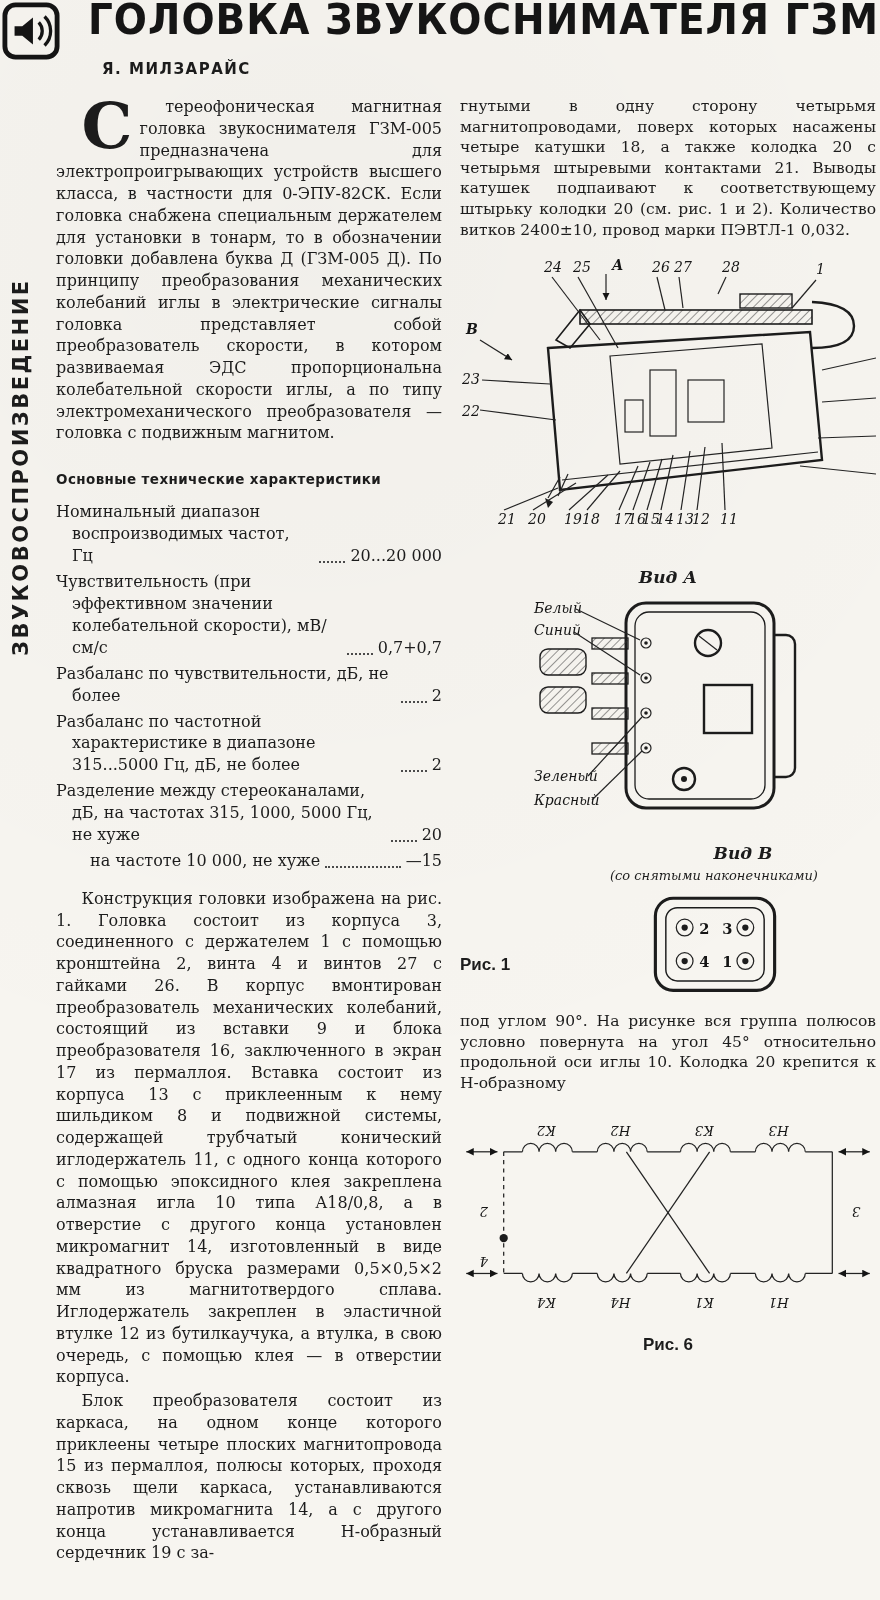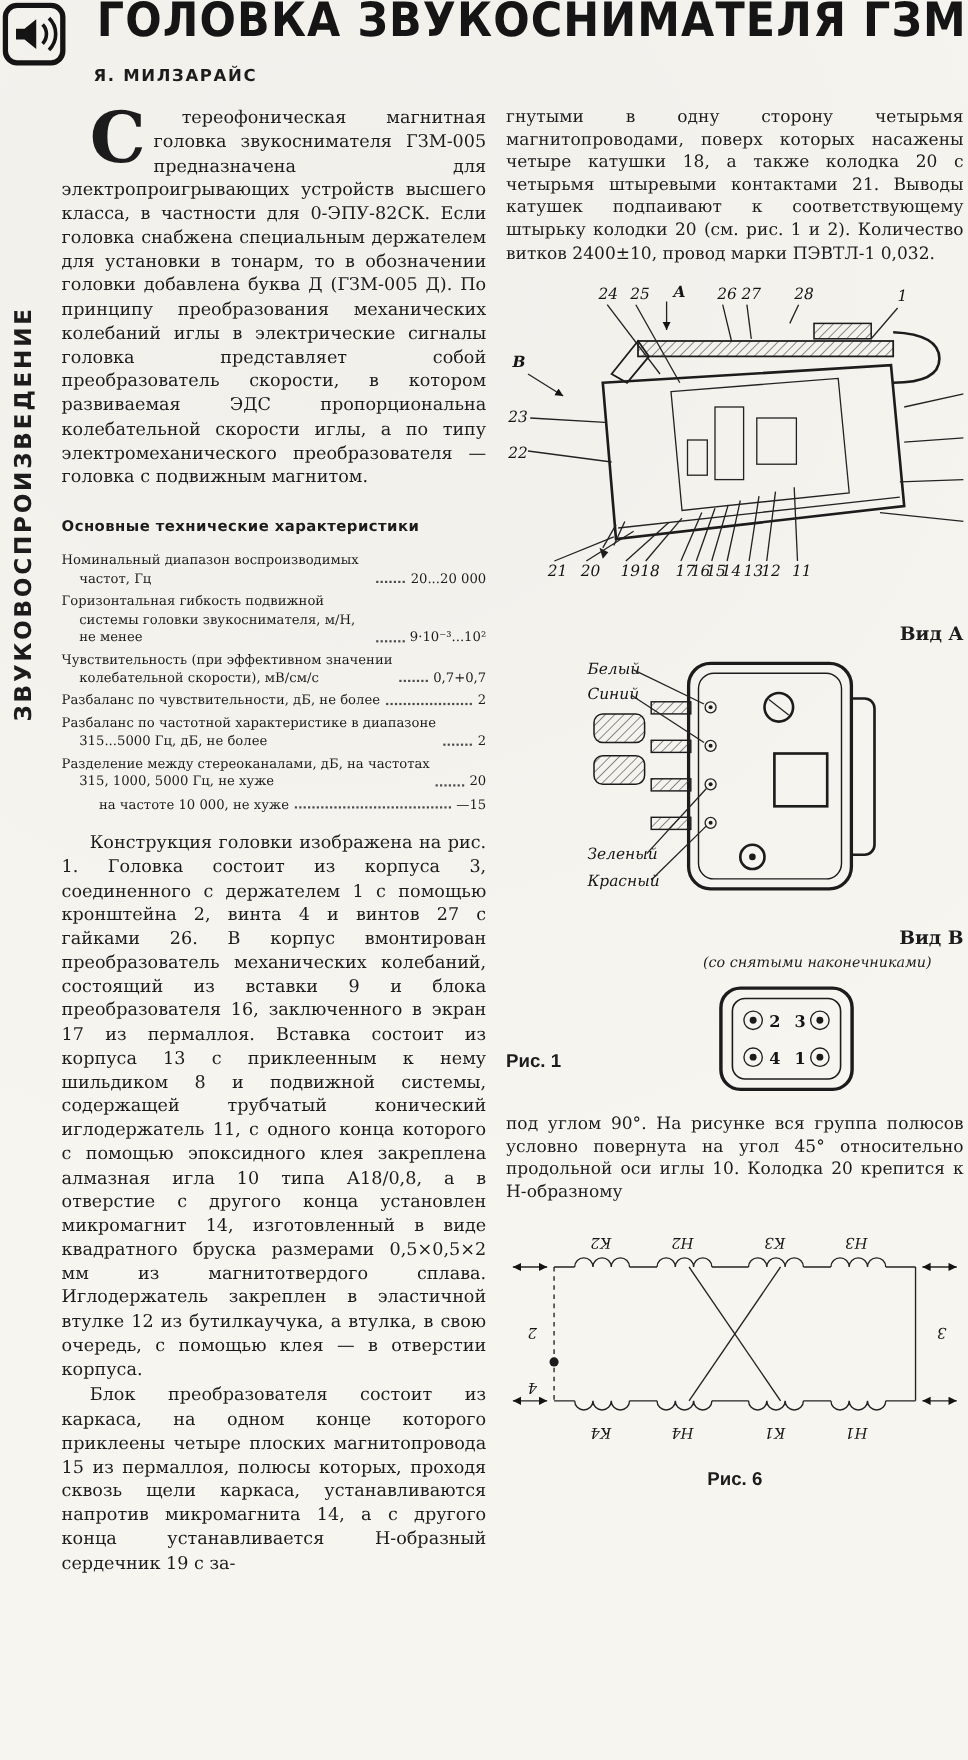--- a/index.html
+++ b/index.html
@@ -4,47 +4,47 @@
 <style>
   * { margin:0; padding:0; box-sizing:border-box; }
   body { background:#e8e6e0; font-family:"DejaVu Serif", serif; color:#1c1c1c; }
   .page { position:relative; width:880px; height:1600px; margin:0 auto; overflow:hidden;
           background:#f7f5f0;
           background-image: radial-gradient(circle at 35% 15%, rgba(0,0,0,0.025), transparent 60%); }
   .logo { position:absolute; left:2px; top:2px; width:58px; height:58px; }
   .title { position:absolute; left:88px; top:-6px; width:792px; white-space:nowrap;
            font-family:"DejaVu Sans", sans-serif; font-weight:900; font-size:39px;
            letter-spacing:1px; transform:scaleY(1.1); transform-origin:top left; color:#151515; }
-  .author { position:absolute; left:85px; top:60px; font-family:"DejaVu Sans", sans-serif;
+  .author { position:absolute; left:102px; top:60px; font-family:"DejaVu Sans", sans-serif;
             font-weight:700; font-size:15px; letter-spacing:1.5px; }
   .banner { position:absolute; left:0; top:96px; width:42px; height:560px; display:flex; justify-content:center; }
   .banner span { writing-mode:vertical-rl; transform:rotate(180deg); white-space:nowrap;
                  font-family:"DejaVu Sans", sans-serif; font-weight:800; font-size:21px; letter-spacing:2.5px; }
   .col { position:absolute; top:96px; text-align:justify; }
   .col-left  { left:56px;  width:386px; font-size:16px;   line-height:1.36; }
   .col-right { left:460px; width:416px; font-size:15.5px; line-height:1.33; }
   p.body-par { text-indent:1.6em; margin-bottom:2px; }
   .intro { text-indent:0; }
   .dropcap { float:left; font-size:64px; line-height:50px; font-weight:700; padding:5px 7px 0 0; }
   .specs-title { font-family:"DejaVu Sans", sans-serif; font-weight:700; font-size:13.5px;
                  text-align:left; letter-spacing:.4px; margin:26px 0 13px; }
-  .specs { font-size:12px; line-height:1.37; margin-bottom:16px; }
+  .specs { font-size:16px; line-height:1.37; margin-bottom:16px; }
   .spec { display:flex; align-items:flex-end; margin-bottom:4px; }
   .spec-label { padding-left:16px; text-indent:-16px; text-align:left; }
   .spec-cont .spec-label { padding-left:34px; text-indent:0; }
   .spec-dots { flex:1 1 26px; min-width:26px; border-bottom:2px dotted #4a4a4a; margin:0 5px 4px 5px; }
   .spec-value { white-space:nowrap; }
   .fig { margin:12px 0 8px; }
   .fig svg { display:block; width:100%; height:auto; }
   svg text { font-family:"DejaVu Serif", serif; fill:#151515; }
   .callout { font-style:italic; font-size:14px; }
   .dline { stroke:#232323; stroke-width:1.2; fill:none; }
   .dthick { stroke:#1c1c1c; stroke-width:2.4; fill:none; }
-  .view-title { font-weight:700; font-size:17px; text-align:right; margin:14px 0 2px; }
-  .view-sub { font-style:italic; font-size:13px; text-align:center; margin-bottom:4px; }
+  .view-title { font-style:italic; font-weight:700; font-size:17px; text-align:center; margin:14px 0 2px; }
+  .view-sub { font-style:italic; font-size:13px; margin-bottom:4px; }
   .viewa-wrap { width:272px; margin:0 auto; }
   .viewb-row { display:flex; align-items:center; margin:6px 0 14px; }
   .viewb-block { width:190px; margin-left:110px; }
   .viewb-block svg { width:136px; margin:2px auto 0; display:block; }
   .fig-caption { font-family:Liberation Sans, sans-serif; font-weight:700; font-size:17px; }
   .cap-fig1 { margin-top:44px; }
   .cap-fig2 { text-align:center; margin:4px 0 14px; }
   .fig2-label { font-style:italic; font-size:13px; }
 </style>
 </head>
@@ -71,25 +71,20 @@
   <div class="col col-left">
     <p class="body-par intro"><span class="dropcap">С</span><span>тереофоническая магнитная головка звукоснимателя ГЗМ-005 предназначена для электропроигрывающих устройств высшего класса, в частности для 0-ЭПУ-82СК. Если головка снабжена специальным держателем для установки в тонарм, то в обозначении головки добавлена буква Д (ГЗМ-005 Д). По принципу преобразования механических колебаний иглы в электрические сигналы головка представляет собой преобразователь скорости, в котором развиваемая ЭДС пропорциональна колебательной скорости иглы, а по типу электромеханического преобразователя — головка с подвижным магнитом.</span></p>
 
     <h3 class="specs-title">Основные технические характеристики</h3>
 
     <div class="specs">
       <div class="spec">
         <span class="spec-label">Номинальный диапазон воспроизводимых частот, Гц</span>
         <span class="spec-dots"></span>
         <span class="spec-value">20...20 000</span>
-      </div>
-      <div class="spec">
-        <span class="spec-label">Горизонтальная гибкость подвижной системы головки звукоснимателя, м/Н, не менее</span>
-        <span class="spec-dots"></span>
-        <span class="spec-value">9·10⁻³...10²</span>
       </div>
       <div class="spec">
         <span class="spec-label">Чувствительность (при эффективном значении колебательной скорости), мВ/см/с</span>
         <span class="spec-dots"></span>
         <span class="spec-value">0,7+0,7</span>
       </div>
       <div class="spec">
         <span class="spec-label">Разбаланс по чувствительности, дБ, не более</span>
         <span class="spec-dots"></span>
         <span class="spec-value">2</span>

